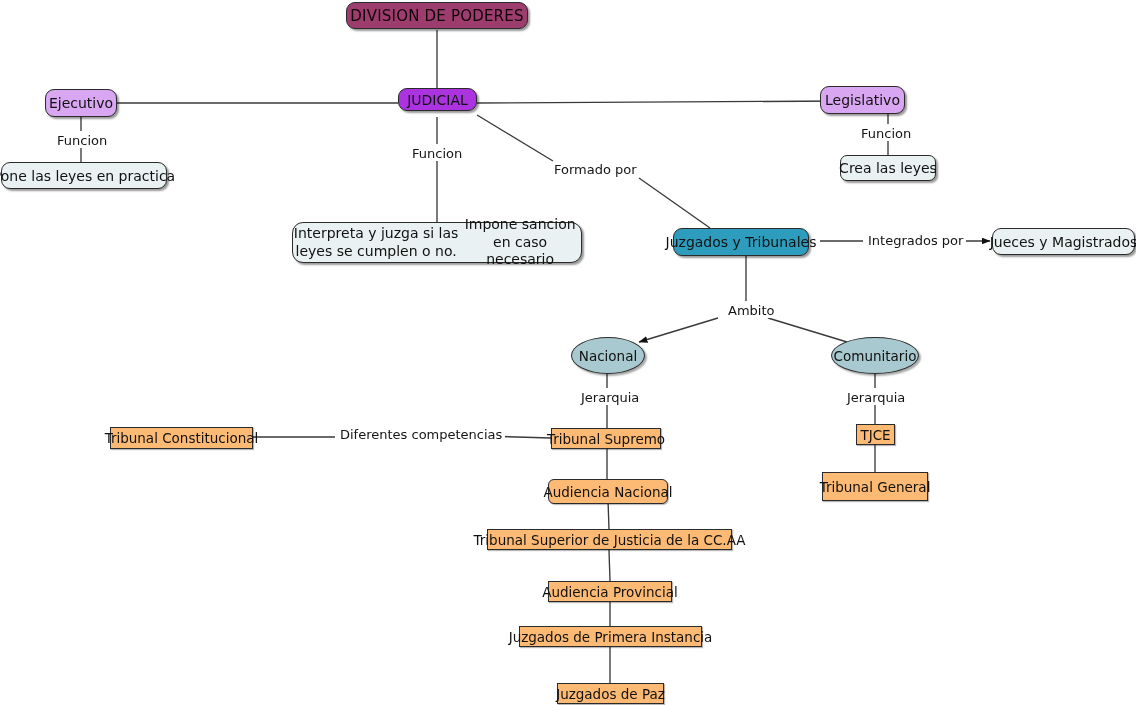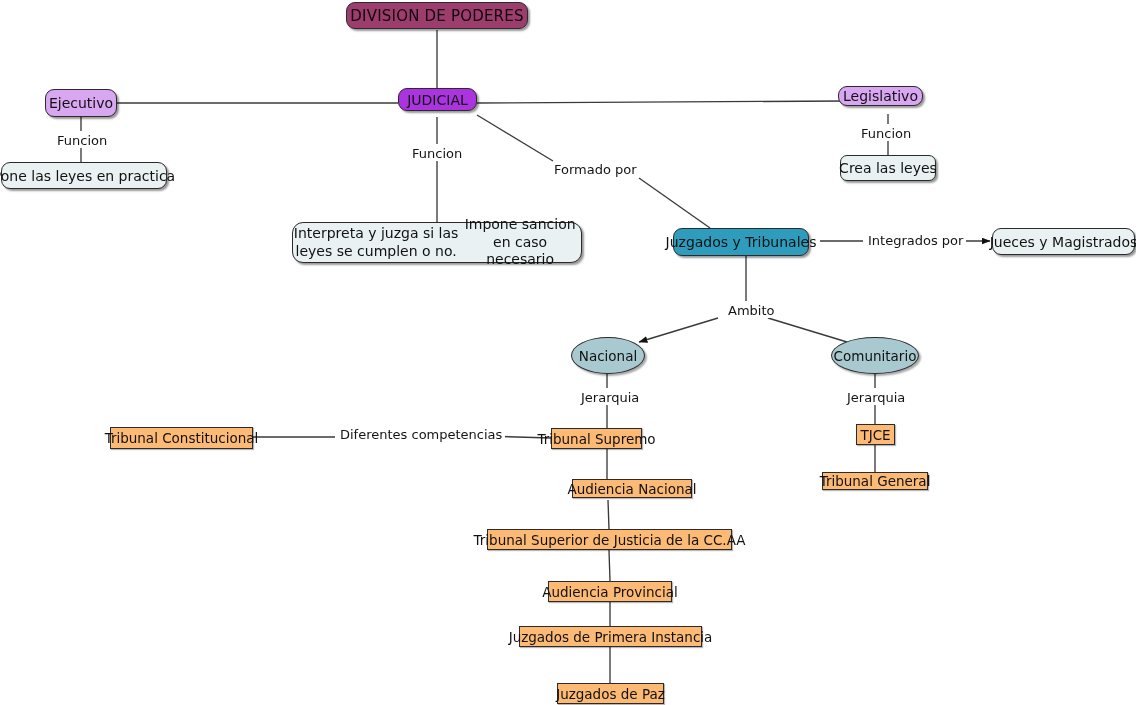--- a/index.html
+++ b/index.html
@@ -153,21 +153,21 @@
   </div>
 
   <div class="node pill c-purple" style="left:45px; top:89px; width:72px; height:28px;">
     <span>Ejecutivo</span>
   </div>
 
   <div class="node pill c-magenta" style="left:398px; top:88px; width:79px; height:23px;">
     <span>JUDICIAL</span>
   </div>
 
-  <div class="node pill c-purple" style="left:838px; top:86px; width:85px; height:20px;">
+  <div class="node pill c-purple" style="left:820px; top:86px; width:85px; height:28px;">
     <span>Legislativo</span>
   </div>
 
   <div class="node pill c-pale" style="left:1px; top:162px; width:166px; height:27px;">
     <span>Pone las leyes en practica</span>
   </div>
 
   <div class="node pill c-pale" style="left:840px; top:155px; width:96px; height:26px;border-radius:7px;">
     <span>Crea las leyes</span>
   </div>
@@ -190,25 +190,25 @@
   </div>
 
   <div class="node ellipse" style="left:831px; top:337px; width:88px; height:37px;">
     <span>Comunitario</span>
   </div>
 
   <div class="node boxy" style="left:110px; top:427px; width:143px; height:22px;">
     <span>Tribunal Constitucional</span>
   </div>
 
-  <div class="node boxy" style="left:551px; top:428px; width:91px; height:21px;">
+  <div class="node boxy" style="left:551px; top:428px; width:110px; height:21px;">
     <span>Tribunal Supremo</span>
   </div>
 
-  <div class="node boxy" style="left:572px; top:479px; width:120px; height:19px;">
+  <div class="node boxy" style="left:548px; top:479px; width:120px; height:25px;border-radius:6px;">
     <span>Audiencia Nacional</span>
   </div>
 
   <div class="node boxy" style="left:487px; top:529px; width:245px; height:21px;">
     <span>Tribunal Superior de Justicia de la CC.AA</span>
   </div>
 
   <div class="node boxy" style="left:548px; top:581px; width:124px; height:21px;">
     <span>Audiencia Provincial</span>
   </div>
@@ -218,21 +218,21 @@
   </div>
 
   <div class="node boxy" style="left:557px; top:683px; width:107px; height:21px;">
     <span>Juzgados de Paz</span>
   </div>
 
   <div class="node boxy" style="left:856px; top:424px; width:39px; height:21px;">
     <span>TJCE</span>
   </div>
 
-  <div class="node boxy" style="left:822px; top:472px; width:106px; height:18px;">
+  <div class="node boxy" style="left:822px; top:472px; width:106px; height:29px;">
     <span>Tribunal General</span>
   </div>
 
   <div class="elabel" style="left:54px; top:133px;">Funcion</div>
 
   <div class="elabel" style="left:409px; top:146px;">Funcion</div>
 
   <div class="elabel" style="left:551px; top:162px;">Formado por</div>
 
   <div class="elabel" style="left:858px; top:126px;">Funcion</div>

